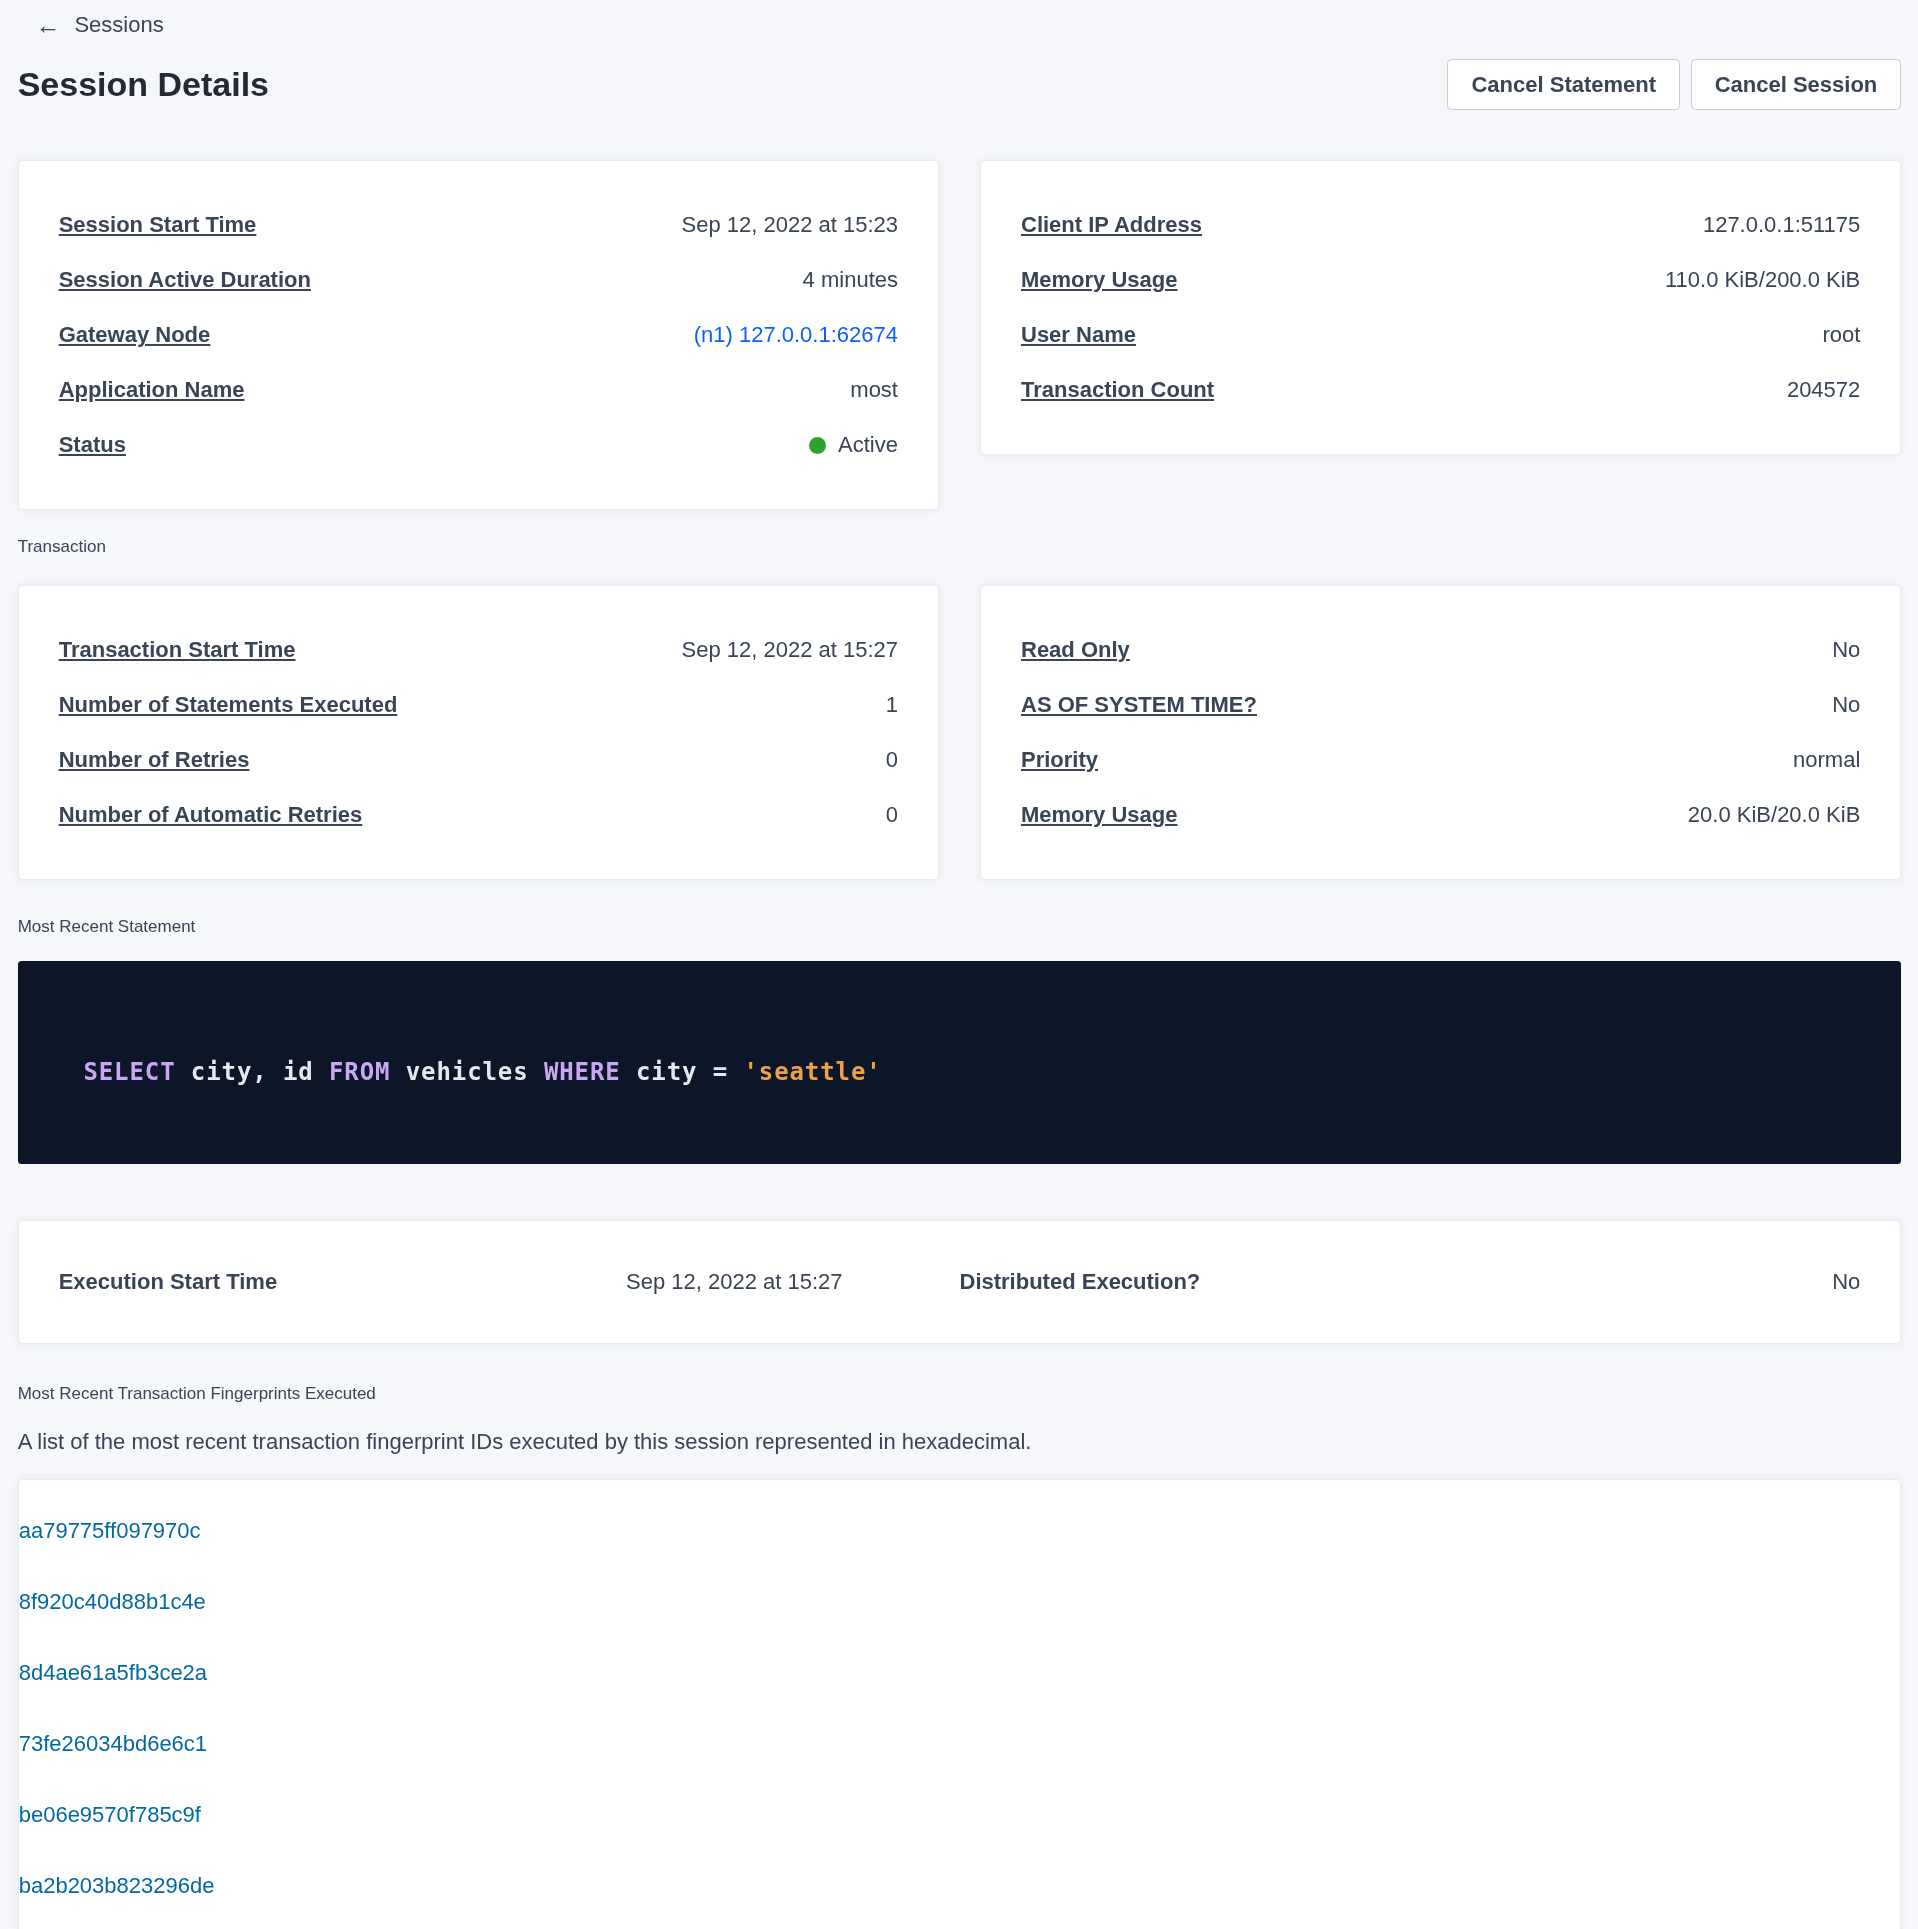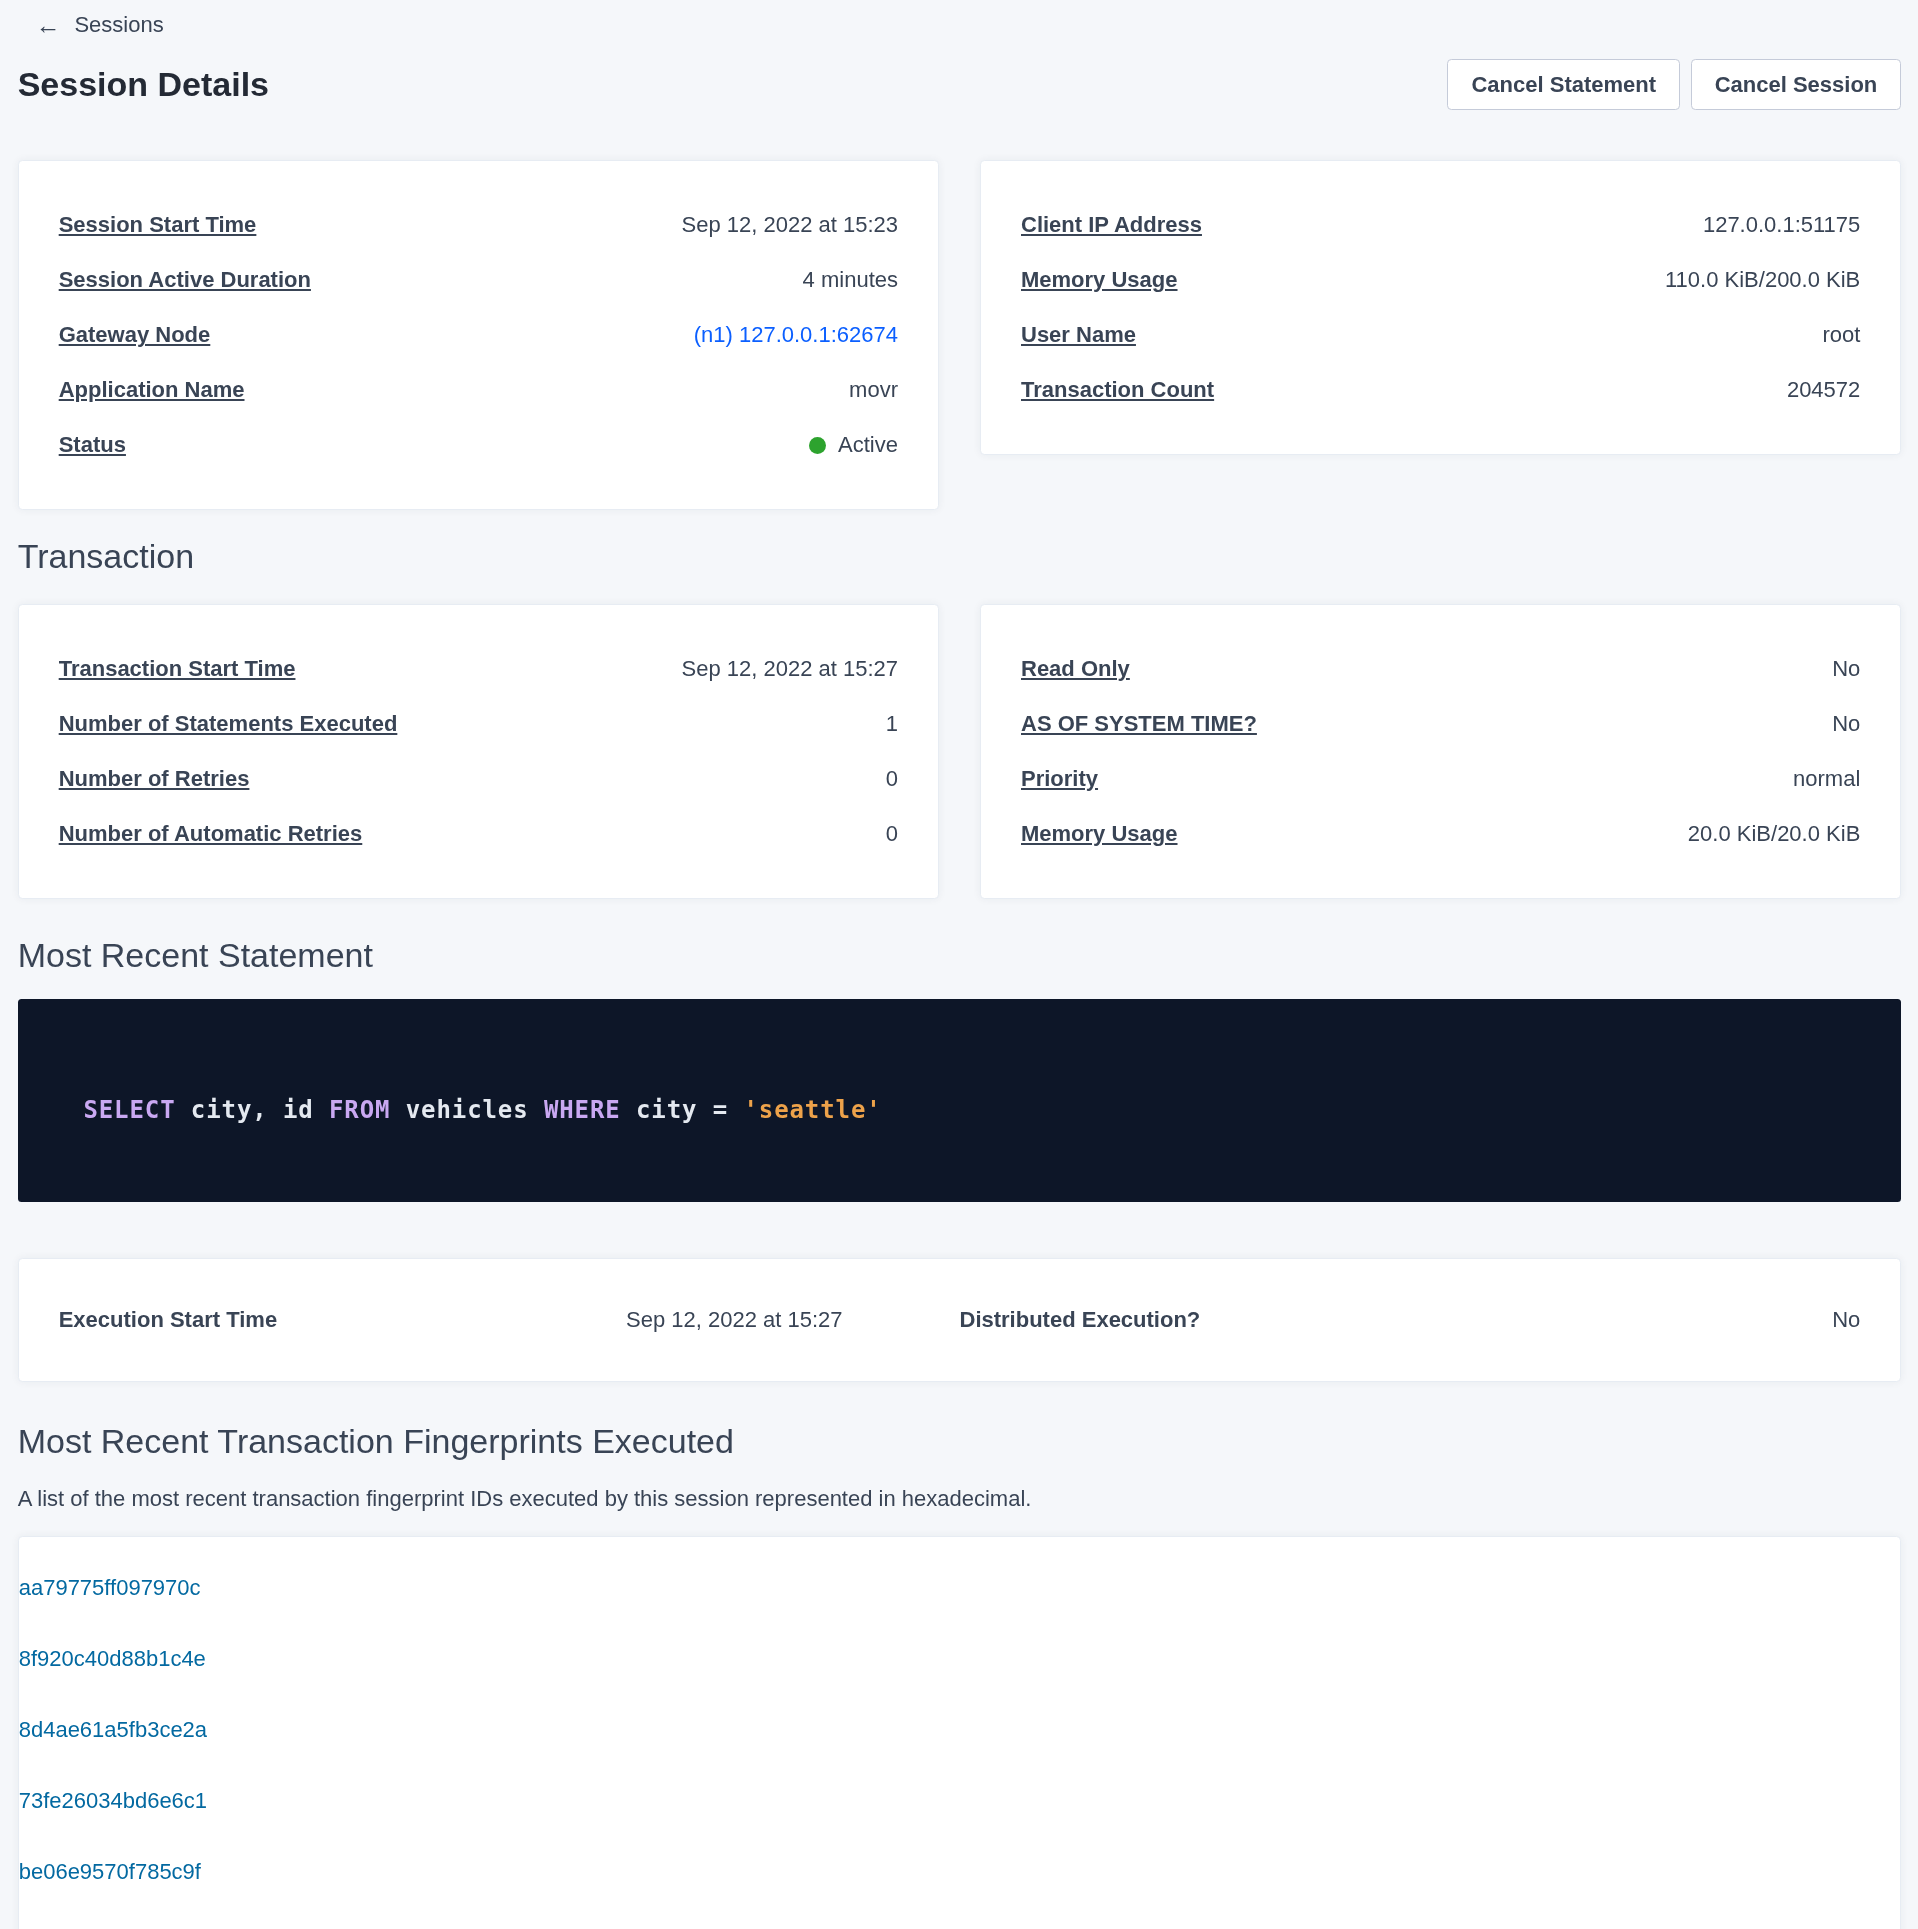--- a/index.html
+++ b/index.html
@@ -55,21 +55,21 @@
   .kv-label{ font-weight:700; color:#394455;text-decoration:underline; }
   .kv-value{ display:flex; align-items:center; gap:12.4px; text-align:right; }
   .kv-value.link .kv-text{ color:#0b5fff; cursor:pointer; }
   .dot{
     width:17px; height:17px; border-radius:50%;
     background:#2da32e; display:inline-block;
   }
 
   
   .section-heading{
-    font-size:34px; font-weight:400; color:#394455;
+    font-size:17px; font-weight:400; color:#394455;
     margin:26.6px 0 0 0;
   }
   .cards-row.transaction{ margin-top:28px; }
 
   
   .code-block{
     margin-top:24px;
     background:#0d1628; border-radius:3.5px;
     height:203px; padding:41px 35px;
     font-family:"DejaVu Sans Mono", monospace;
@@ -144,21 +144,21 @@
           <span class="kv-value link">
 
             <span class="kv-text">(n1) 127.0.0.1:62674</span>
           </span>
         </div>
 
         <div class="kv-row">
           <span class="kv-label">Application Name</span>
           <span class="kv-value">
 
-            <span class="kv-text">movr</span>
+            <span class="kv-text">most</span>
           </span>
         </div>
 
         <div class="kv-row">
           <span class="kv-label">Status</span>
           <span class="kv-value status">
             <span class="dot"></span>
             <span class="kv-text">Active</span>
           </span>
         </div>

